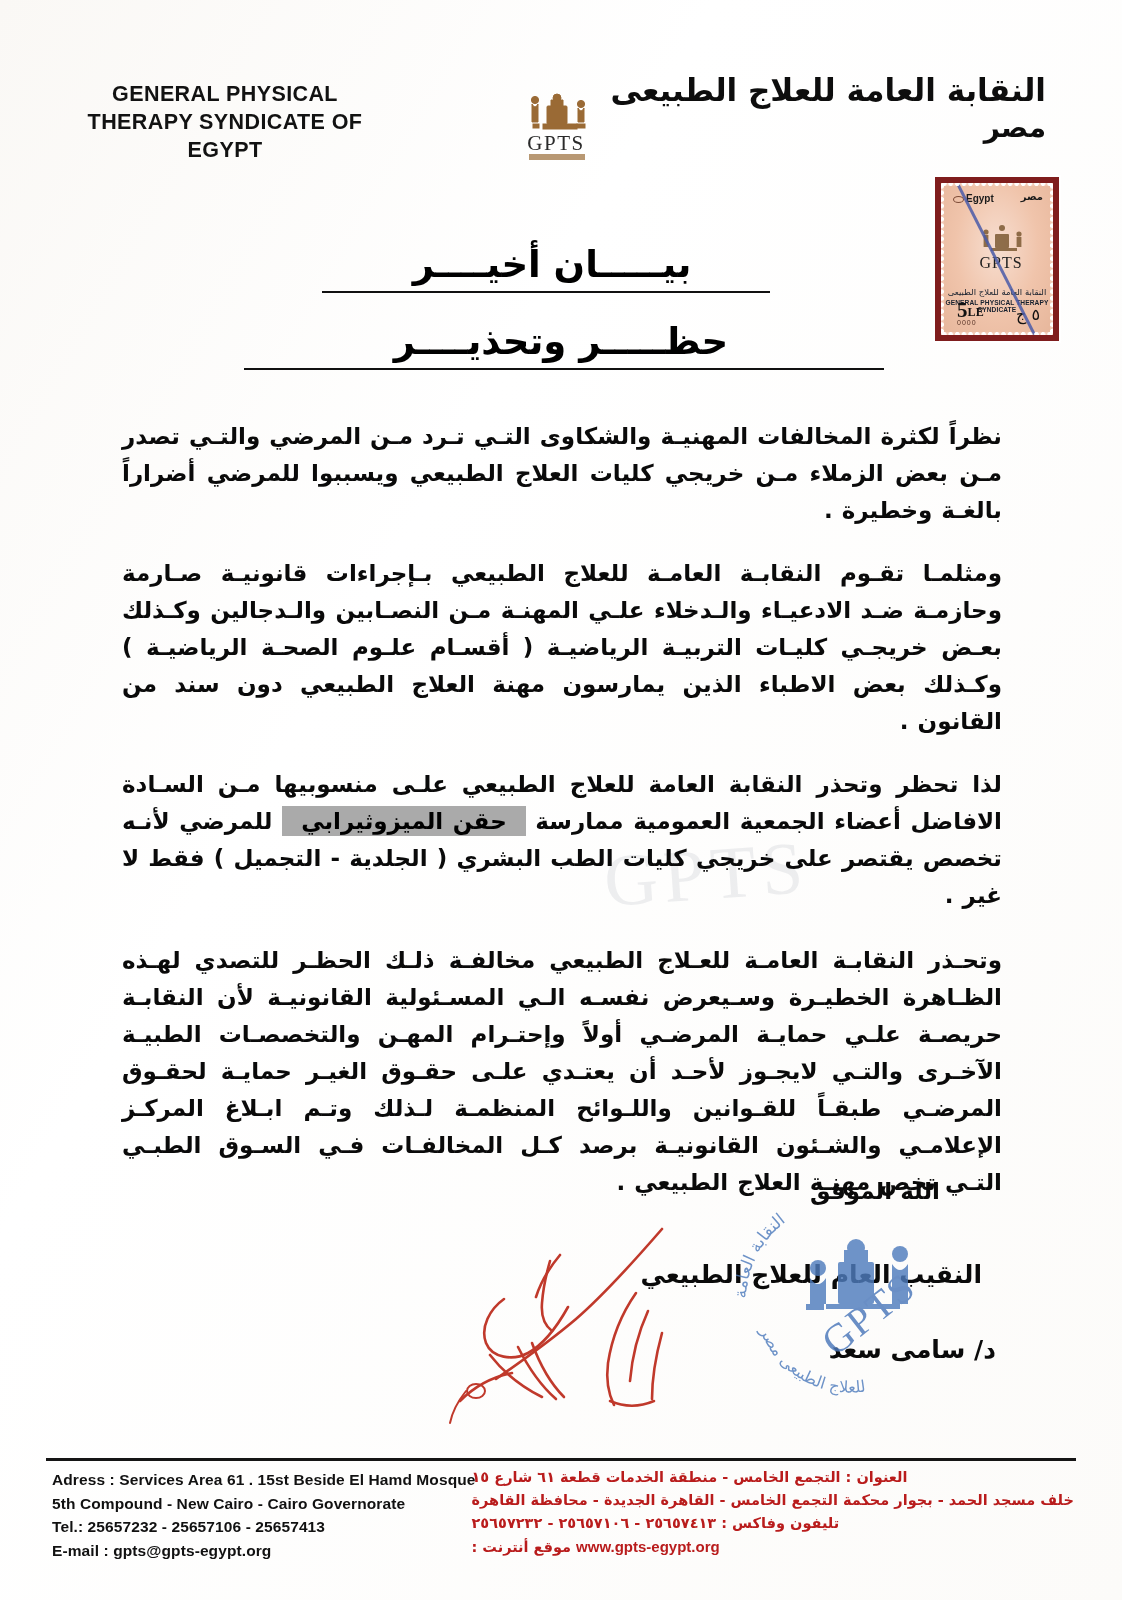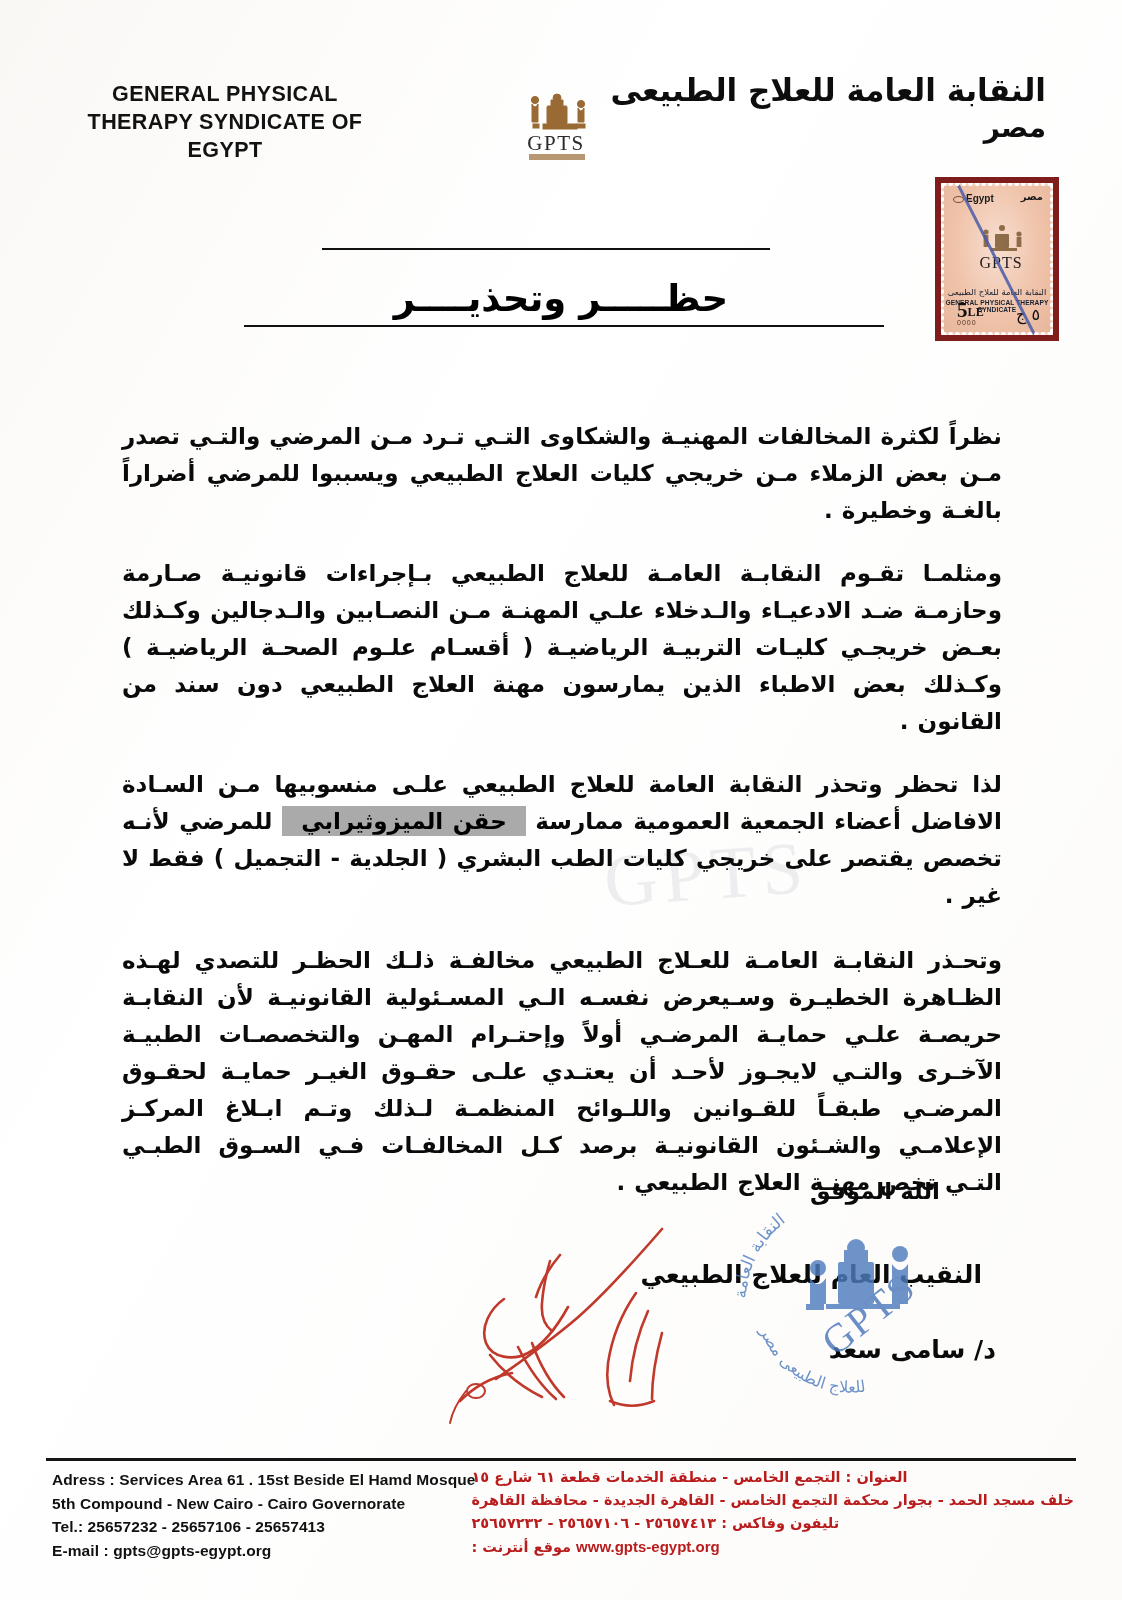--- a/index.html
+++ b/index.html
@@ -387,20 +387,21 @@
       <div class="stamp-cancel"></div>
     </div>
     <div class="stamp-perf-t"></div>
     <div class="stamp-perf-b"></div>
     <div class="stamp-perf-l"></div>
     <div class="stamp-perf-r"></div>
   </div>
 
   <div class="titles">
     <div class="title-line title-1">
+      <span>بيـــــان أخيــــر</span>
       <div class="title-rule"></div>
     </div>
     <div class="title-line title-2">
       <span>حظـــــر وتحذيــــر</span>
       <div class="title-rule"></div>
     </div>
   </div>
 
   <div class="watermark">GPTS</div>
 

